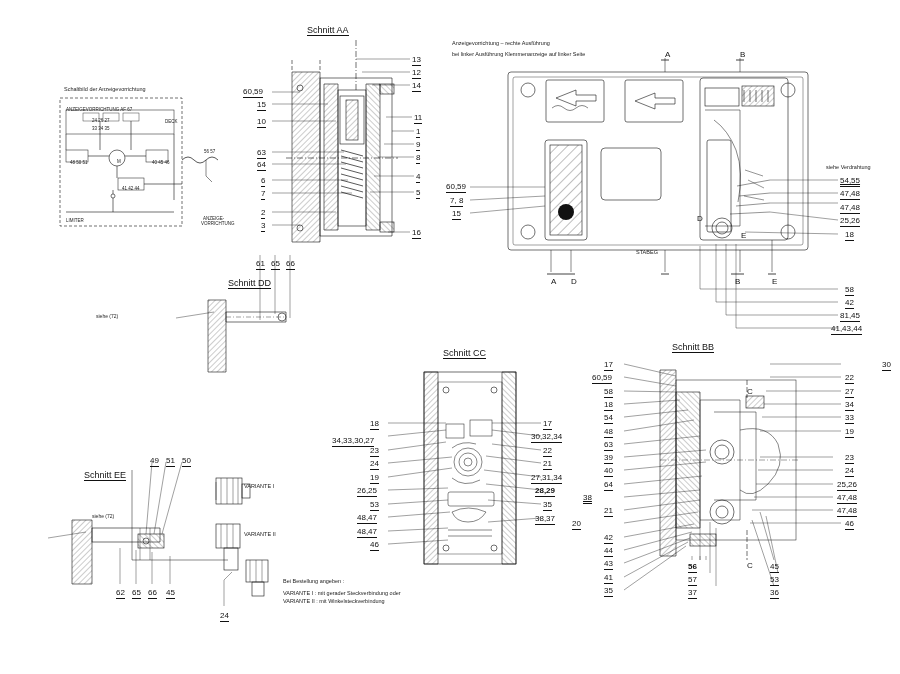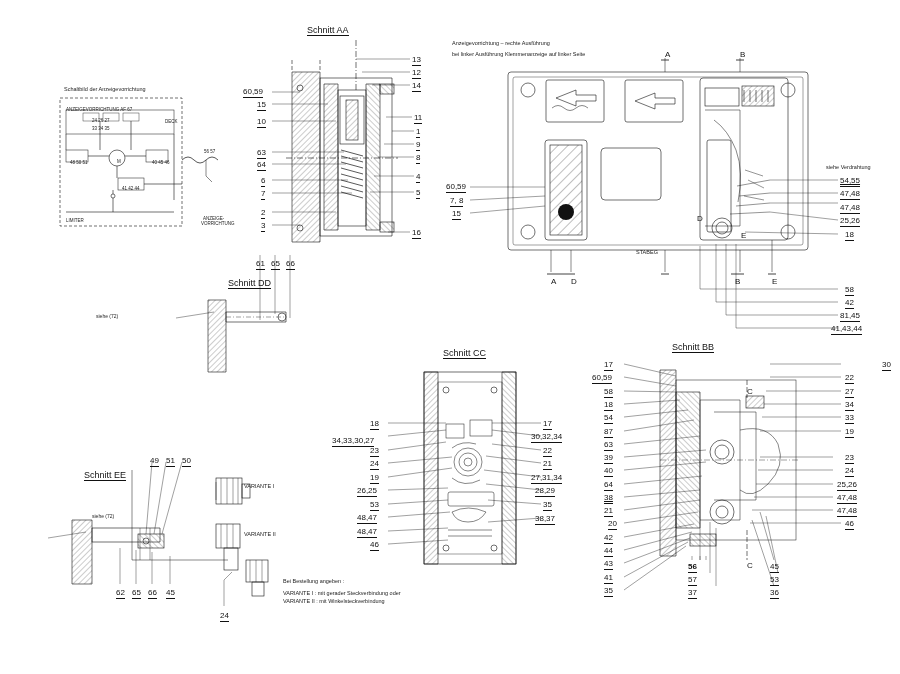--- a/index.html
+++ b/index.html
@@ -372,36 +372,36 @@
       <div class="num" style="left: 357px; top: 486px;">26,25</div>
       <div class="num" style="left: 370px; top: 500px;">53</div>
       <div class="num" style="left: 357px; top: 513px;">48,47</div>
       <div class="num" style="left: 357px; top: 527px;">48,47</div>
       <div class="num" style="left: 370px; top: 540px;">46</div>
       <div class="num" style="left: 543px; top: 419px;">17</div>
       <div class="num" style="left: 531px; top: 432px;">30,32,34</div>
       <div class="num" style="left: 543px; top: 446px;">22</div>
       <div class="num" style="left: 543px; top: 459px;">21</div>
       <div class="num" style="left: 531px; top: 473px;">27,31,34</div>
-      <div class="num" style="left: 535px; top: 486px;">28,29</div>
+      <div class="num" style="left: 535px; top: 486px; font-weight: bold;">28,29</div>
       <div class="num" style="left: 543px; top: 500px;">35</div>
       <div class="num" style="left: 535px; top: 514px;">38,37</div>
       <div class="num" style="left: 604px; top: 360px;">17</div>
       <div class="num" style="left: 592px; top: 373px;">60,59</div>
       <div class="num" style="left: 604px; top: 387px;">58</div>
       <div class="num" style="left: 604px; top: 400px;">18</div>
       <div class="num" style="left: 604px; top: 413px;">54</div>
-      <div class="num" style="left: 604px; top: 427px;">87</div>
+      <div class="num" style="left: 604px; top: 427px;">48</div>
       <div class="num" style="left: 604px; top: 440px;">63</div>
       <div class="num" style="left: 604px; top: 453px;">39</div>
       <div class="num" style="left: 604px; top: 466px;">40</div>
       <div class="num" style="left: 604px; top: 480px;">64</div>
-      <div class="num" style="left: 604px; top: 493px; text-decoration: underline;">38</div>
+      <div class="num" style="left: 583px; top: 493px; text-decoration: underline;">38</div>
       <div class="num" style="left: 604px; top: 506px;">21</div>
-      <div class="num" style="left: 608px; top: 519px;">20</div>
+      <div class="num" style="left: 572px; top: 519px;">20</div>
       <div class="num" style="left: 604px; top: 533px;">42</div>
       <div class="num" style="left: 604px; top: 546px;">44</div>
       <div class="num" style="left: 604px; top: 559px;">43</div>
       <div class="num" style="left: 604px; top: 573px;">41</div>
       <div class="num" style="left: 604px; top: 586px;">35</div>
       <div class="num" style="left: 845px; top: 360px; margin-left: 37px;">30</div>
       <div class="num" style="left: 845px; top: 373px;">22</div>
       <div class="num" style="left: 845px; top: 387px;">27</div>
       <div class="num" style="left: 845px; top: 400px;">34</div>
       <div class="num" style="left: 845px; top: 413px;">33</div>

